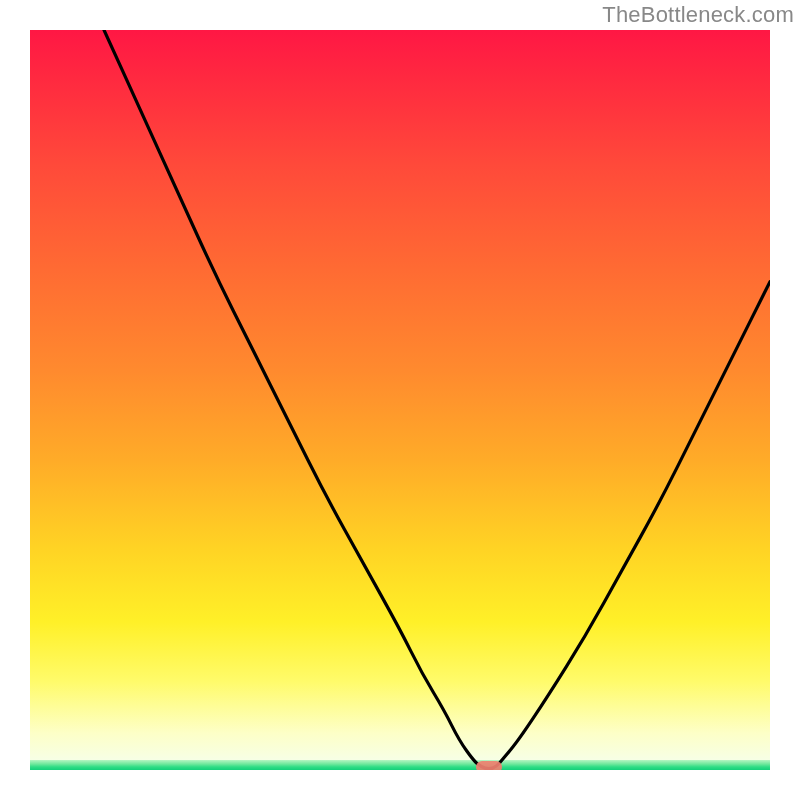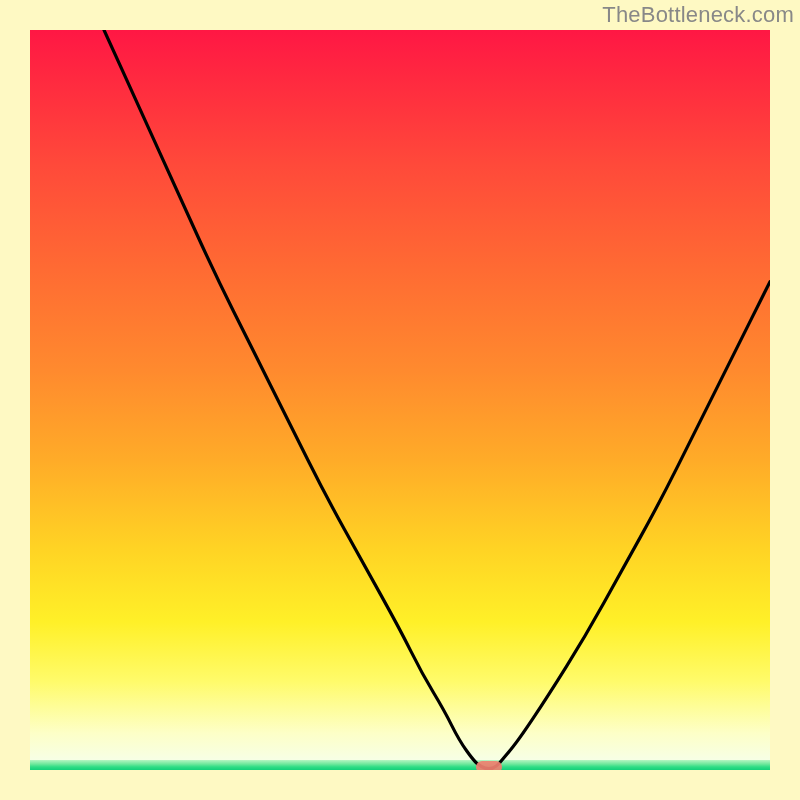--- a/index.html
+++ b/index.html
@@ -8,21 +8,21 @@
     width: 800px;
     height: 800px;
     background: #000;
     overflow: hidden;
     font-family: Arial, Helvetica, sans-serif;
   }
   .stage {
     position: relative;
     width: 800px;
     height: 800px;
-    background: #fef9c3;
+    background: #ffffff;
   }
   .watermark {
     position: absolute;
     top: 2px;
     right: 6px;
     color: #888;
     font-size: 22px;
     font-weight: 500;
     letter-spacing: 0.2px;
     z-index: 10;

